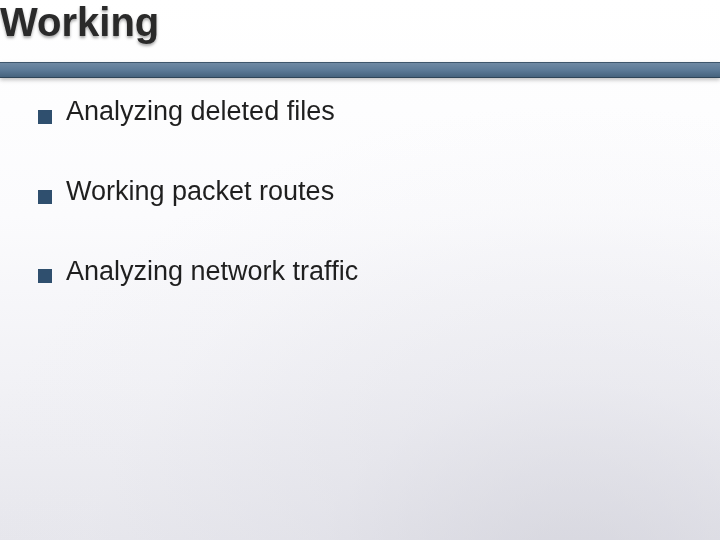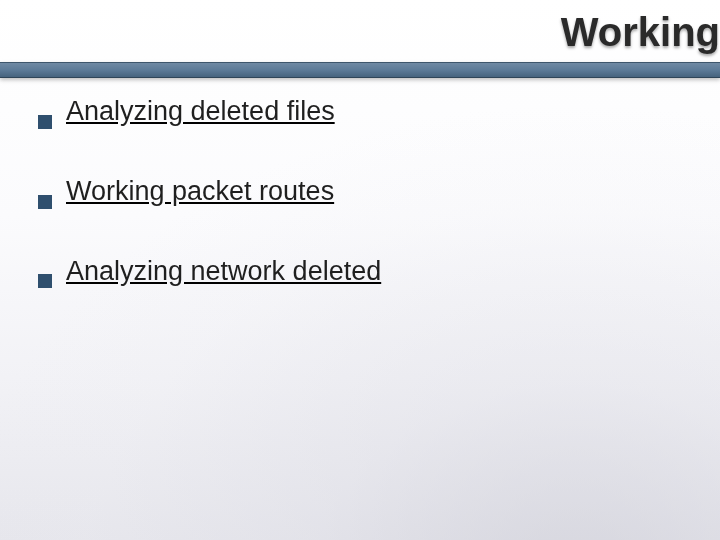--- a/index.html
+++ b/index.html
@@ -14,22 +14,21 @@
     position: relative;
     width: 720px;
     height: 540px;
     background:
       radial-gradient(ellipse 900px 700px at 80% 110%, rgba(200,200,210,0.55) 0%, rgba(220,220,228,0.35) 30%, rgba(235,235,240,0.15) 55%, rgba(245,245,248,0) 70%),
       linear-gradient(180deg, #ffffff 0%, #fbfbfd 40%, #f2f2f6 70%, #e6e6ec 100%);
     box-sizing: border-box;
   }
   .title-wrap {
     position: relative;
-    padding-top: 10px;
-    text-align: right;
+    text-align: left;
     border-radius: 28px;
   }
   .title {
     font-family: Verdana, Geneva, sans-serif;
     font-size: 40px;
     color: #2a2a2a;
     text-shadow: 0 2px 3px rgba(0,0,0,0.35);
     margin: 0;
     padding: 0 0 6px 0;
     display: inline-block;
@@ -46,23 +45,22 @@
     box-shadow: 0 2px 4px rgba(0,0,0,0.25);
   }
   .content {
     position: absolute;
     top: 95px;
     left: 38px;
     right: 38px;
   }
   .item {
     display: flex;
-    align-items: flex-end;
+    align-items: center;
     margin-bottom: 46px;
-    text-decoration: underline;
   }
   .bullet {
     width: 14px;
     height: 14px;
     background: #2f4f6e;
     margin-top: 10px;
     margin-right: 14px;
     flex: 0 0 auto;
   }
   .item-text {
@@ -88,18 +86,18 @@
       <div class="item-text">Analyzing deleted files</div>
     </div>
 
     <div class="item">
       <div class="bullet"></div>
       <div class="item-text">Working packet routes</div>
     </div>
 
     <div class="item">
       <div class="bullet"></div>
-      <div class="item-text">Analyzing network deleted</div>
+      <div class="item-text">Analyzing network traffic</div>
     </div>
 
   </div>
 
 </div>
 
 </body></html>

